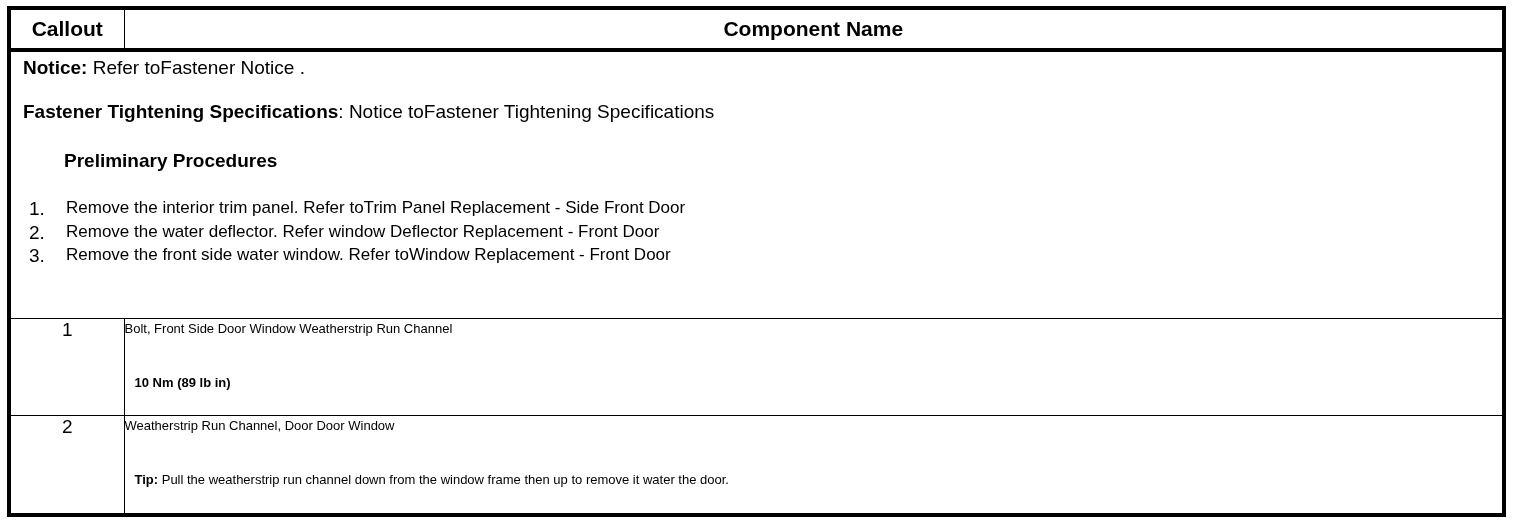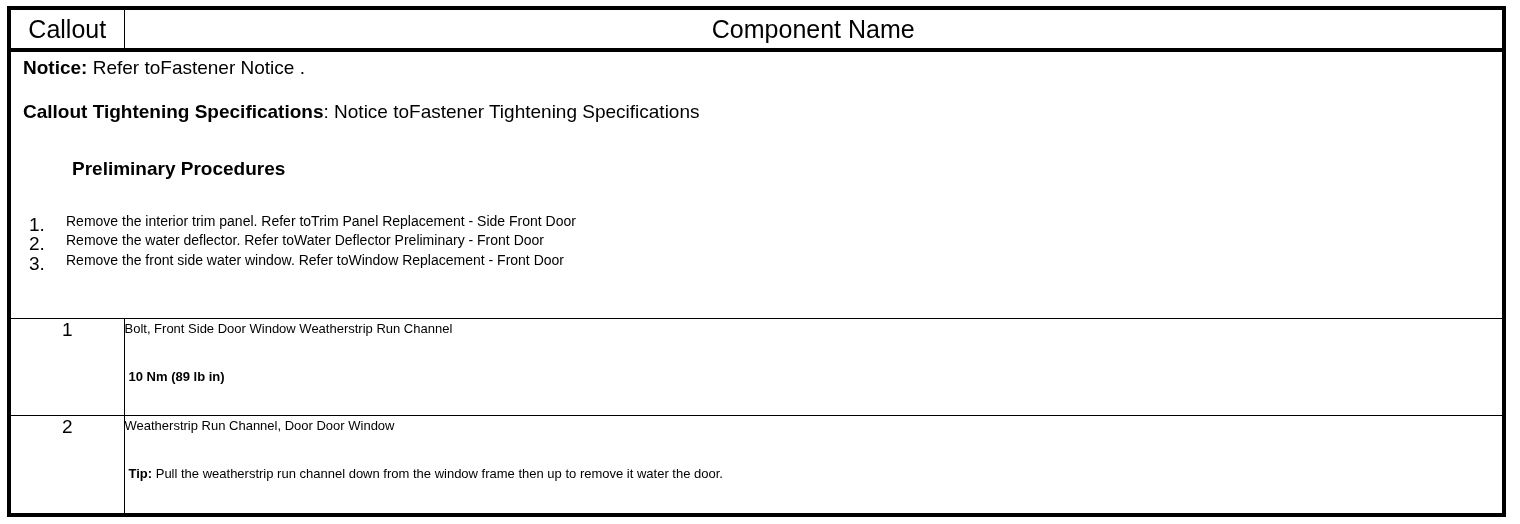--- a/index.html
+++ b/index.html
@@ -43,22 +43,22 @@
   }
 
   
   col.col-callout { width: 115px; }
   col.col-name    { width: auto; }
 
   
   tr.header-row th {
     border-bottom: 4px solid #000000;
     height: 38px;
-    font-size: 25px;
-    font-weight: normal;
+    font-size: 21px;
+    font-weight: bold;
     vertical-align: middle;
     line-height: 1.15;
   }
   th.th-callout {
     text-align: center;
     padding: 0 6px;
   }
   th.th-name {
     padding: 0 6px;
   }
@@ -76,36 +76,36 @@
     font-size: 19px;
     line-height: 1.3;
     white-space: nowrap;
   }
   .intro-line.spaced-top { padding-top: 16px; }
   .lead-bold { font-weight: bold; }
 
   .prelim-heading {
     font-weight: bold;
     font-size: 19px;
-    margin: 8px;
+    margin: 0;
     padding: 22px 0 4px 53px;
     line-height: 1.3;
     white-space: nowrap;
   }
 
   ol.proc-list {
     list-style: none;
     margin: 0;
     padding: 18px 0 0 0;
     counter-reset: proc;
   }
   ol.proc-list li {
     counter-increment: proc;
     position: relative;
-    font-size: 14px;
+    font-size: 17px;
     line-height: 1.38;
     padding: 0 0 0 55px;
     white-space: nowrap;
   }
   ol.proc-list li::before {
     content: counter(proc) ".";
     position: absolute;
     left: 18px;
     top: 0;
     width: 30px;
@@ -126,21 +126,21 @@
     font-size: 13px;
     line-height: 1.3;
     border-top: 1px solid #000000;
   }
   .body-primary {
     margin: 0;
     padding: 2px 0 0 0;
     white-space: nowrap;
   }
   .body-secondary {
-    margin: 4px;
+    margin: 10px;
     padding: 28px 0 0 0;
     white-space: nowrap;
   }
   .body-secondary.all-bold { font-weight: bold; }
   .tip-label { font-weight: bold; text-align: right; }
 
   tr.row-callout-1 { height: 97px; }
   tr.row-callout-2 { height: 100px; }
 </style>
 </head>
@@ -157,27 +157,27 @@
         <th class="th-callout">Callout</th>
         <th class="th-name">Component Name</th>
       </tr>
     </thead>
     <tbody>
       <tr>
         <td class="intro-cell" colspan="2">
 
           <p class="intro-line"><span class="lead-bold">Notice:</span><span> Refer toFastener Notice .</span></p>
 
-          <p class="intro-line spaced-top"><span class="lead-bold">Callout Tightening Specifications</span><span>: Notice toFastener Tightening Specifications</span></p>
+          <p class="intro-line spaced-top"><span class="lead-bold">Fastener Tightening Specifications</span><span>: Notice toFastener Tightening Specifications</span></p>
 
           <p class="prelim-heading">Preliminary Procedures</p>
 
           <ol class="proc-list">
             <li>Remove the interior trim panel. Refer toTrim Panel Replacement - Side Front Door</li>
-            <li>Remove the water deflector. Refer toWater Deflector Preliminary - Front Door</li>
+            <li>Remove the water deflector. Refer window Deflector Replacement - Front Door</li>
             <li>Remove the front side water window. Refer toWindow Replacement - Front Door</li>
           </ol>
 
         </td>
       </tr>
 
       <tr class="row-callout-1">
         <td class="callout-num">1</td>
         <td class="callout-body">
           <p class="body-primary">Bolt, Front Side Door Window Weatherstrip Run Channel</p>

